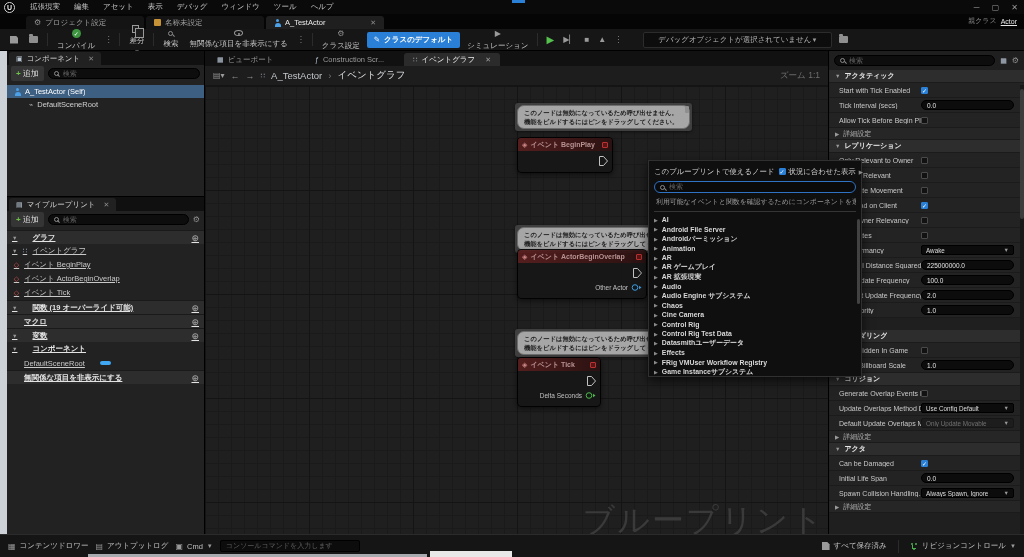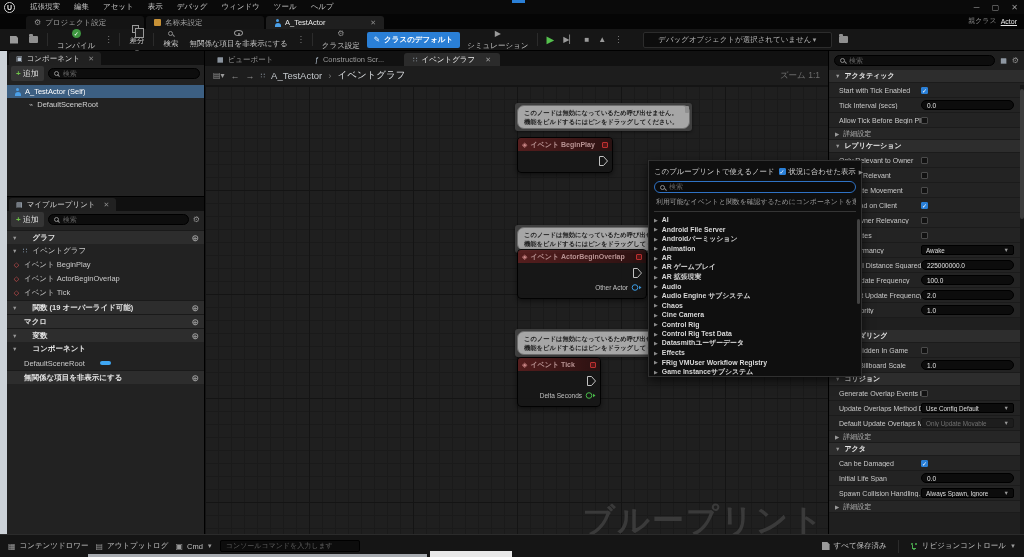--- a/index.html
+++ b/index.html
@@ -62,21 +62,21 @@
 
   .components-panel { height:146px; display:flex; flex-direction:column; border-bottom:1px solid #000; }
   .tree { flex:1; background:#222; padding-top:3px; }
   .tree-row { height:13px; display:flex; align-items:center; gap:4px; padding-left:7px; font-size:7.5px; color:#d0d0d0;text-align:right; }
   .tree-row.selected { background:#3c5f82; color:#fff; }
   .tree-row.indent-1 { padding-left:22px; }
   .axes-icon { color:#b0b0b0; font-size:7px; font-weight:bold; }
 
   .myblueprint-panel { flex:1; display:flex; flex-direction:column; }
   .mb-rows { flex:1; background:#222; padding-top:2px; }
-  .mb-row { height:14px; display:flex; align-items:center; gap:3px; padding:0 5px; font-size:7.5px; color:#c9c9c9; white-space:nowrap; }
+  .mb-row { height:14px; display:flex; align-items:center; gap:3px; padding:0 5px; font-size:7.5px; color:#c9c9c9; white-space:nowrap;text-decoration:underline; }
   .mb-row.kind-header { background:#2d2d2d; border-top:1px solid #1a1a1a; color:#e3e3e3; font-weight:bold; height:14px; }
   .mb-row.kind-subheader { font-weight:bold; color:#e3e3e3; }
   .mb-arrow { color:#9a9a9a; font-size:5.5px; }
   .plus-icon { margin-left:auto; color:#9a9a9a; font-size:9px; }
   .mbicon { width:9px; text-align:center; font-size:7px; flex:none; }
   .mbicon.icon-graph::before { content:"∷"; color:#a9c3dd; }
   .mbicon.icon-event::before { content:"◇"; color:#d05050; font-weight:bold; }
   .mbicon.icon-construct::before { content:"ƒ"; color:#bdbdbd; }
   .pill { display:none; width:11px; height:4px; border-radius:2px; background:#3fa7f4; margin-left:12px; }
   .pill.show { display:inline-block; }
@@ -97,21 +97,21 @@
   .zoom-label { margin-left:auto; color:#6f6f6f; font-size:8.5px; }
 
   .graph-canvas { flex:1; position:relative; overflow:hidden;
     background-color:#1f1f1f;
     background-image:
       linear-gradient(#141414 1px, transparent 1px),
       linear-gradient(90deg, #141414 1px, transparent 1px),
       linear-gradient(#1a1a1a 1px, transparent 1px),
       linear-gradient(90deg, #1a1a1a 1px, transparent 1px);
     background-size:104px 104px,104px 104px,13px 13px,13px 13px; }
-  .watermark { position:absolute; right:3px; bottom:-9px; font-size:32px; font-weight:bold; color:#3a3a3a; letter-spacing:2px; white-space:nowrap; }
+  .watermark { position:absolute; right:3px; bottom:-9px; font-size:32px; font-weight:normal; color:#3a3a3a; letter-spacing:2px; white-space:nowrap; }
 
   .bubble { position:absolute; width:177px; background:#3f3f3f; border-radius:3px; padding:2px; box-shadow:0 1px 3px rgba(0,0,0,.5); }
   .bubble-inner { background:#a6a6a6; border-radius:7px; border:1px solid #6e6e6e; color:#1c1c1c; font-size:6.3px; line-height:9px; padding:2px 6px; font-weight:bold; }
   .bubble-pin { position:absolute; right:3px; top:3px; width:4px; height:7px; background:#8f8f8f; border-radius:1px; }
 
   .bp-node { position:absolute; background:rgba(23,23,23,.93); border:1px solid #000; border-radius:4px; box-shadow:0 2px 5px rgba(0,0,0,.55); opacity:.92; }
   .node-header { height:13px; display:flex; align-items:center; gap:3px; padding:0 4px; background:linear-gradient(90deg,#5a1e1e,#2c1111); border-radius:3px 3px 0 0; color:#c49c9c; font-weight:bold; font-size:7px; white-space:nowrap; }
   .event-glyph { color:#d98f8f; font-size:7px; }
   .disable-box { margin-left:auto; width:6px; height:6px; border:1px solid #cc3333; background:rgba(170,35,35,.35); border-radius:1px; flex:none; }
   .node-body { padding:3px 4px 4px; }

